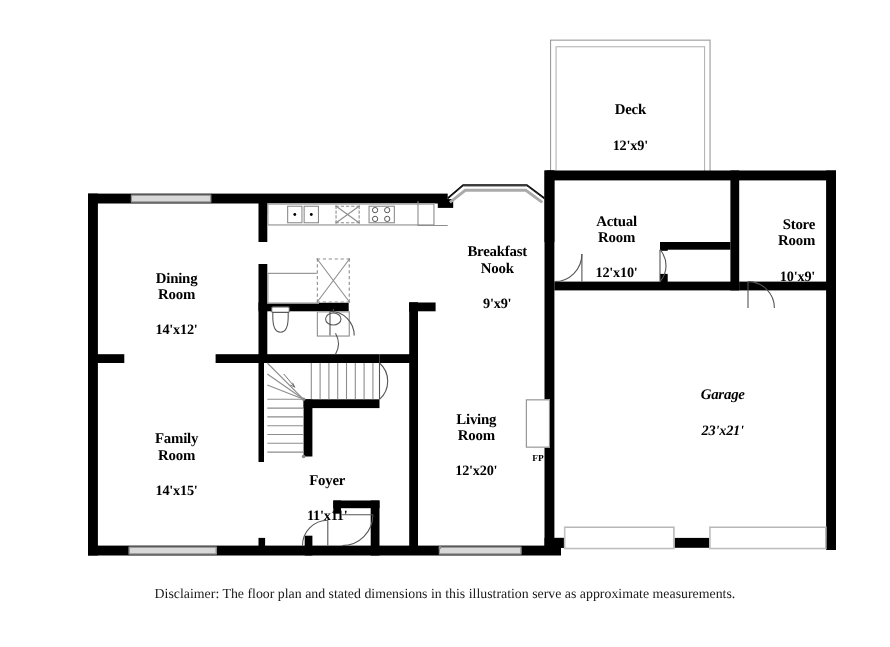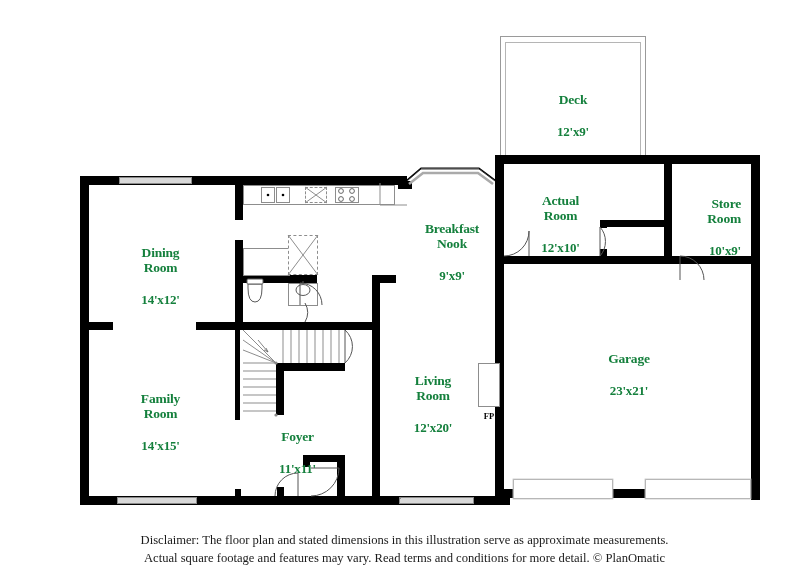--- a/index.html
+++ b/index.html
@@ -49,21 +49,21 @@
   .fixture-dash {
     position: absolute;
     background: #ffffff;
     border: 1px dashed #8d8d8d;
     box-sizing: border-box;
   }
   .label {
     position: absolute;
     text-align: center;
     font-weight: bold;
-    color: #15803d;
+    color: #000000;
     line-height: 1.12;
     white-space: pre-line;
     letter-spacing: -0.2px;
   }
   .label .rm { display: block; font-size: 13.5px; }
   .label .dim { display: block; font-size: 13px; }
   .fp-label {
     position: absolute;
     font-size: 8.5px;
     font-weight: bold;
@@ -342,23 +342,22 @@
     <span class="rm">Foyer</span>
     <span class="dim">11'x11'</span>
   </div>
 
   <div class="label" style="left:383px; top:355px; width:100px;">
     <span class="rm">Living
 Room</span>
     <span class="dim">12'x20'</span>
   </div>
 
-  <div class="label" style="left:568px; top:333px; width:122px;">
+  <div class="label" style="left:596px; top:333px; width:122px;font-style:italic;">
     <span class="rm">Garage</span>
     <span class="dim">23'x21'</span>
   </div>
 
   <div class="disclaimer" style="top:531px;">
     <span class="l1">Disclaimer: The floor plan and stated dimensions in this illustration serve as approximate measurements.</span>
-    <span class="l2">Actual square footage and features may vary. Read terms and conditions for more detail. © PlanOmatic</span>
   </div>
 
 </div>
 
 </body></html>

